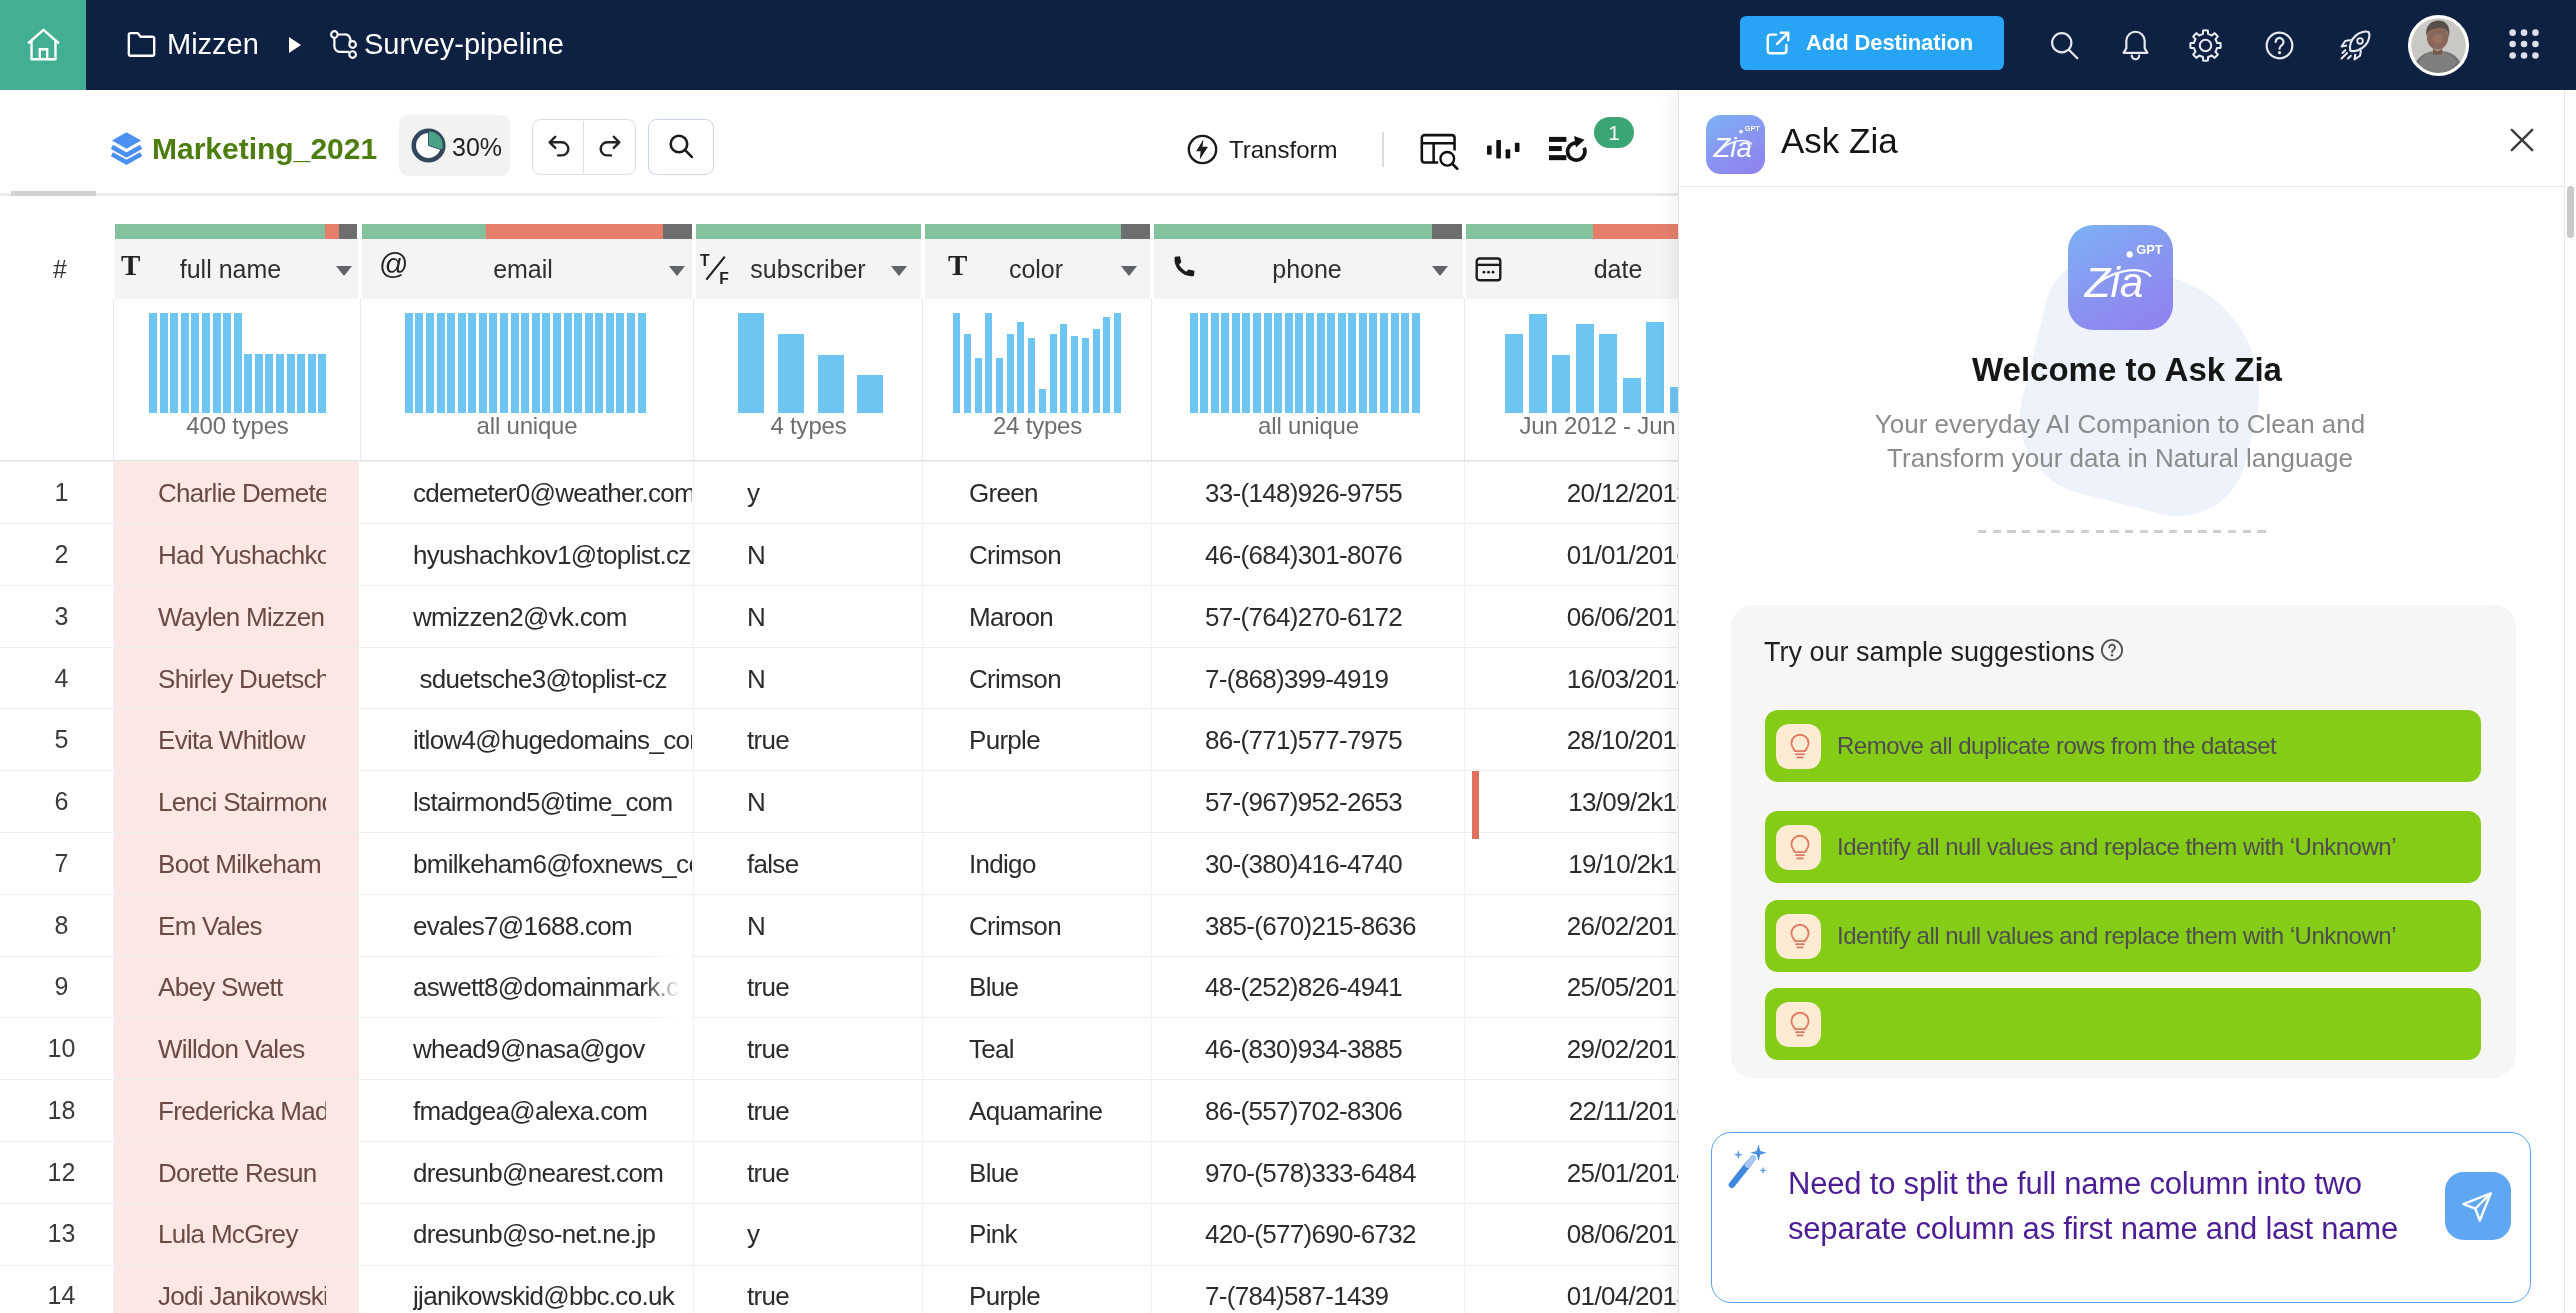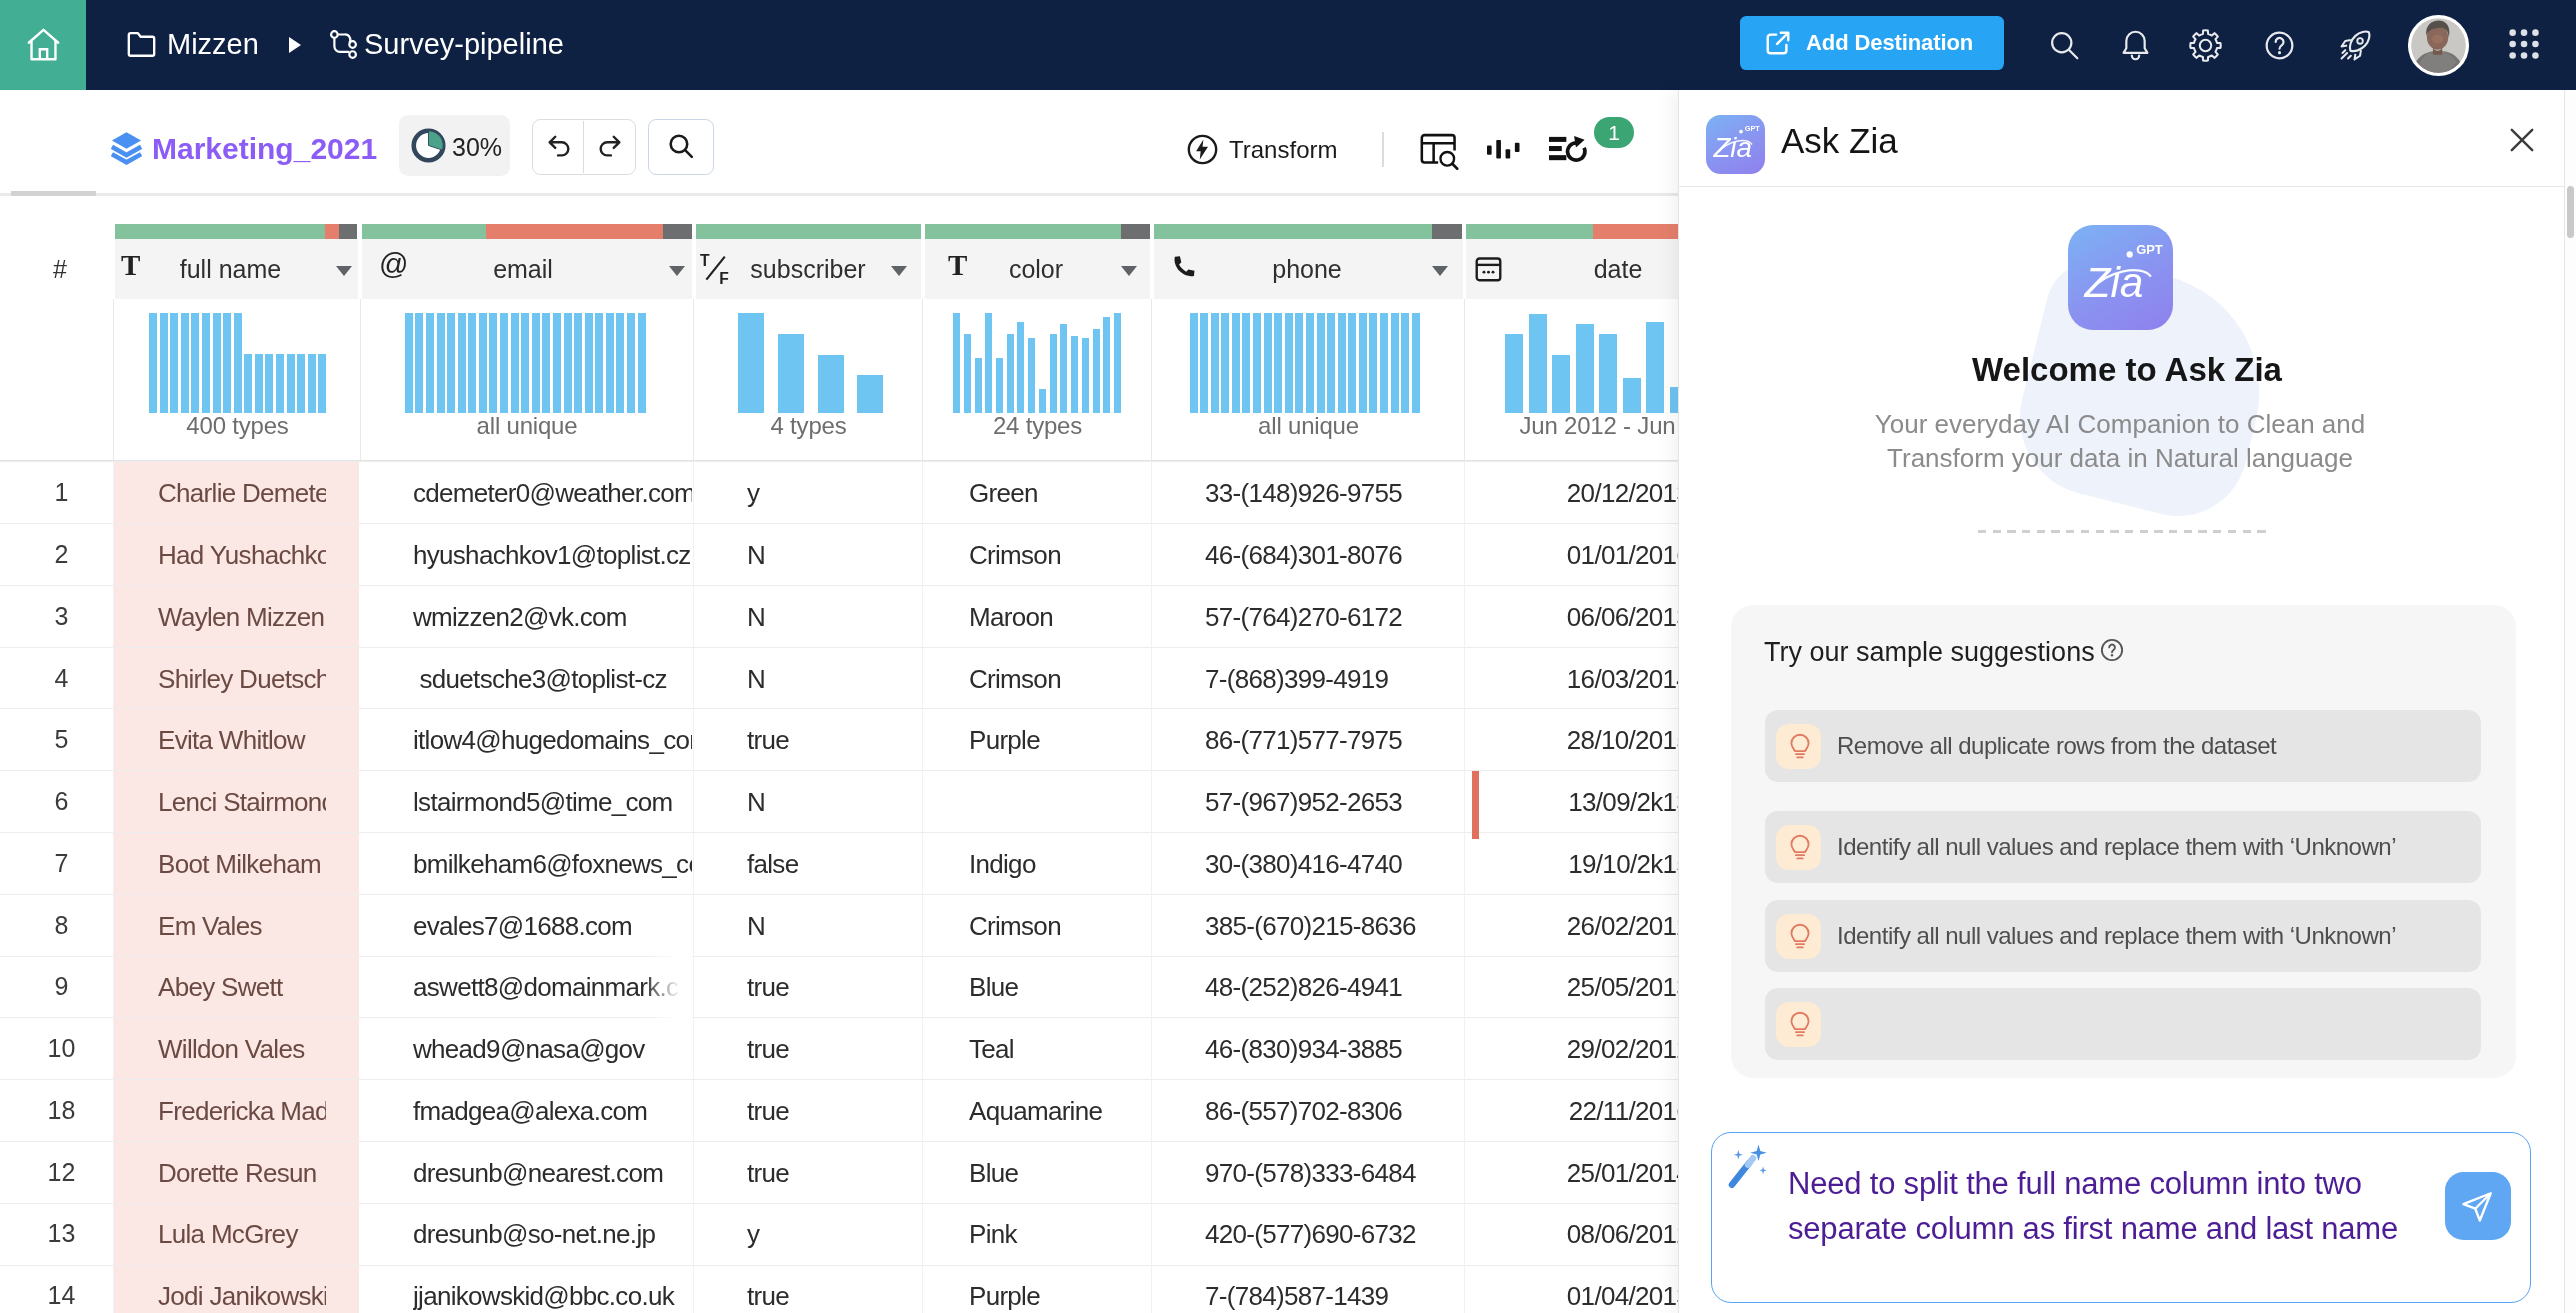--- a/index.html
+++ b/index.html
@@ -12,21 +12,21 @@
 .hlbl{position:absolute;top:239px;height:60px;line-height:60px;font-size:25px;color:#2f2f2f;text-align:center}
 .harr{position:absolute;top:266px;width:0;height:0;border-left:8.3px solid transparent;border-right:8.3px solid transparent;border-top:10px solid #5f6368}
 .cap{position:absolute;top:412px;height:28px;font-size:24px;letter-spacing:-0.2px;color:#6e6e6e;text-align:center;white-space:nowrap}
 .vline{position:absolute;top:299px;height:162px;width:0.9px;background:#e9e9e9}
 .rline{position:absolute;height:0.9px;background:#ededed;left:0}
 .num{position:absolute;width:83px;text-align:center;font-size:25px;color:#3b3b3b}
 .pink{position:absolute;left:113px;width:246px;background:#fbe7e3}
 .ct{position:absolute;font-size:26px;letter-spacing:-0.7px;color:#2c2c2c;white-space:pre}
 .nm{color:#6b4a44;overflow:hidden;width:168px}
 .ic{position:absolute}
-.sug{position:absolute;left:1765px;width:716px;height:72px;background:#e5e5e5;border-radius:13px}
+.sug{position:absolute;left:1765px;width:716px;height:72px;background:#84cc16;border-radius:13px}
 .chip{position:absolute;left:11px;top:14px;width:45px;height:45px;border-radius:13px;background:#fdebd4}
 .stxt{position:absolute;left:72px;top:0;height:72px;line-height:72px;font-size:24px;letter-spacing:-0.5px;color:#4e4e4e;white-space:nowrap}
 </style></head><body>
 
 <div class="a" style="left:0;top:193px;width:2576px;height:2.8px;background:#eaeaea"></div>
 <div class="a" style="left:11px;top:191px;width:85px;height:4.6px;background:#d2d2d2"></div>
 <div class="qg" style="left:115px;width:210px"></div>
 <div class="qr" style="left:325px;width:14.7px"></div>
 <div class="qd" style="left:339px;width:18.4px"></div>
 <div class="qg" style="left:362px;width:124px"></div>
@@ -310,21 +310,21 @@
 <div class="a" style="left:113px;top:461px;width:0.9px;height:865px;background:#f1f1f1"></div>
 <div class="a" style="left:693px;top:461px;width:0.9px;height:865px;background:#f1f1f1"></div>
 <div class="a" style="left:922px;top:461px;width:0.9px;height:865px;background:#f1f1f1"></div>
 <div class="a" style="left:1151px;top:461px;width:0.9px;height:865px;background:#f1f1f1"></div>
 <div class="a" style="left:1464px;top:461px;width:0.9px;height:865px;background:#f1f1f1"></div>
 <svg class="ic" style="left:111px;top:132px" width="31" height="37" viewBox="0 0 34 40">
 <polygon points="17,0 33,9 17,18 1,9" fill="#4a90f2"></polygon>
 <path d="M1,16 L17,25 L33,16" fill="none" stroke="#4a90f2" stroke-width="5"></path>
 <path d="M1,24 L17,33 L33,24" fill="none" stroke="#4a90f2" stroke-width="5"></path>
   </svg>
-<div class="a" style="left:152px;top:132px;font-size:30px;font-weight:bold;letter-spacing:0px;color:#8b5cf6">Marketing_2021</div>
+<div class="a" style="left:152px;top:132px;font-size:30px;font-weight:bold;letter-spacing:0px;color:#4d7c0f">Marketing_2021</div>
 <div class="a" style="left:399px;top:115px;width:111px;height:61px;border-radius:9.2px;background:#f2f2f3"></div>
 <svg class="ic" style="left:411px;top:128px" width="35" height="35" viewBox="0 0 38 38">
 <circle cx="19" cy="19" r="16" fill="#fff" stroke="#32465c" stroke-width="5"></circle>
 <path d="M19,19 L19,3 A16,16 0 0 1 34.2,24 Z" fill="#4aa389" stroke="#32465c" stroke-width="1"></path>
   </svg>
 <div class="a" style="left:452px;top:133px;font-size:25px;color:#222">30%</div>
 <div class="a" style="left:532px;top:119px;width:104px;height:56px;border:1.8px solid #dcdcdc;border-radius:8.3px;background:#fff"></div>
 <div class="a" style="left:583px;top:121px;width:0.9px;height:52px;background:#dcdcdc"></div>
 <svg class="ic" style="left:545px;top:133px" width="28" height="28" viewBox="0 0 30 30">
 <path d="M11,4 L5,10 L11,16 M5,10 H18 A7,7 0 0 1 18,24 H14" fill="none" stroke="#222" stroke-width="2.6" stroke-linecap="round" stroke-linejoin="round"></path>

